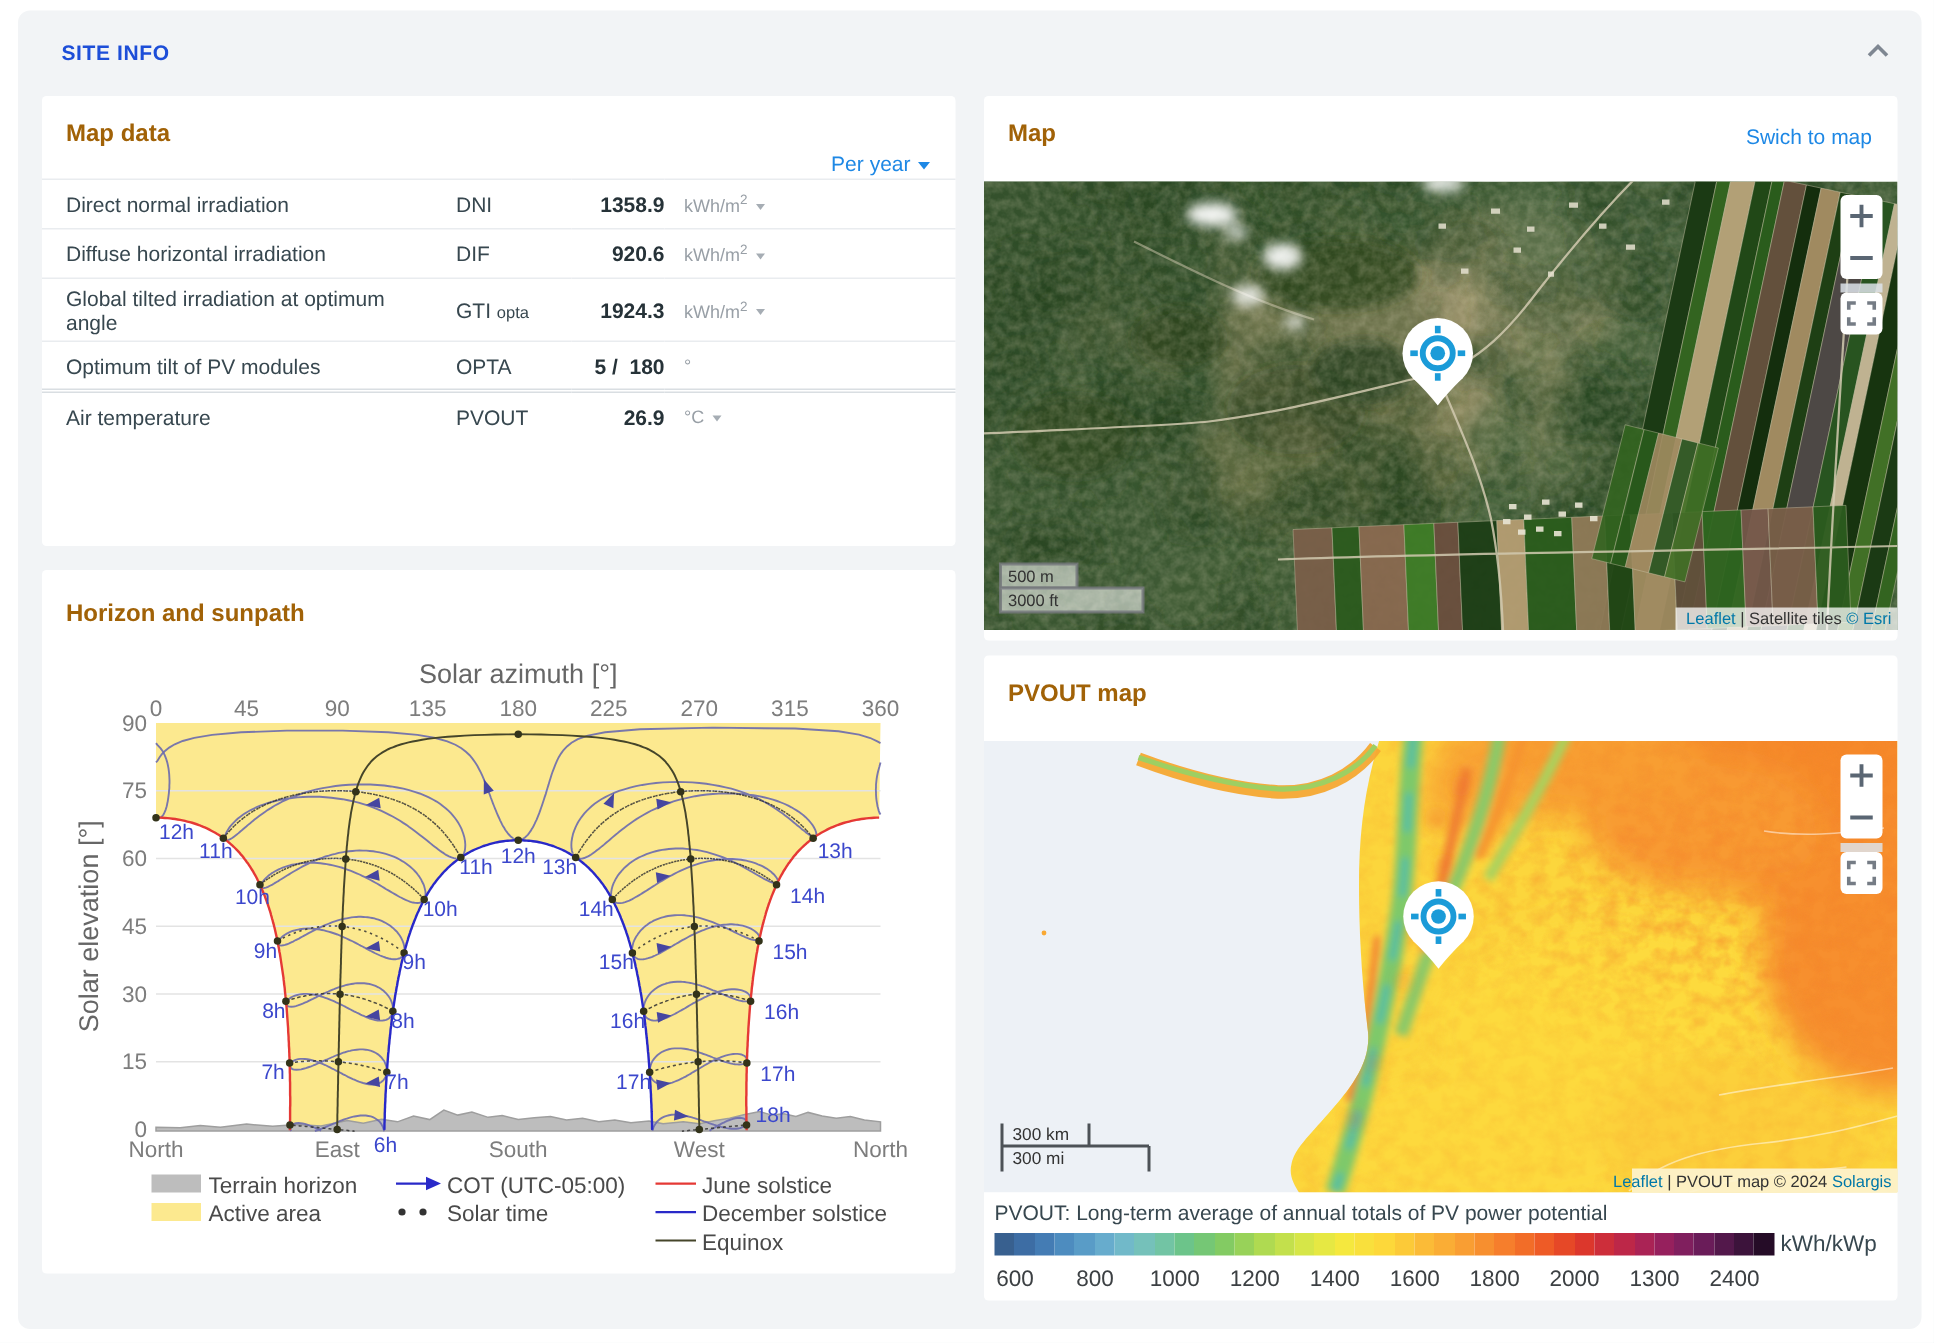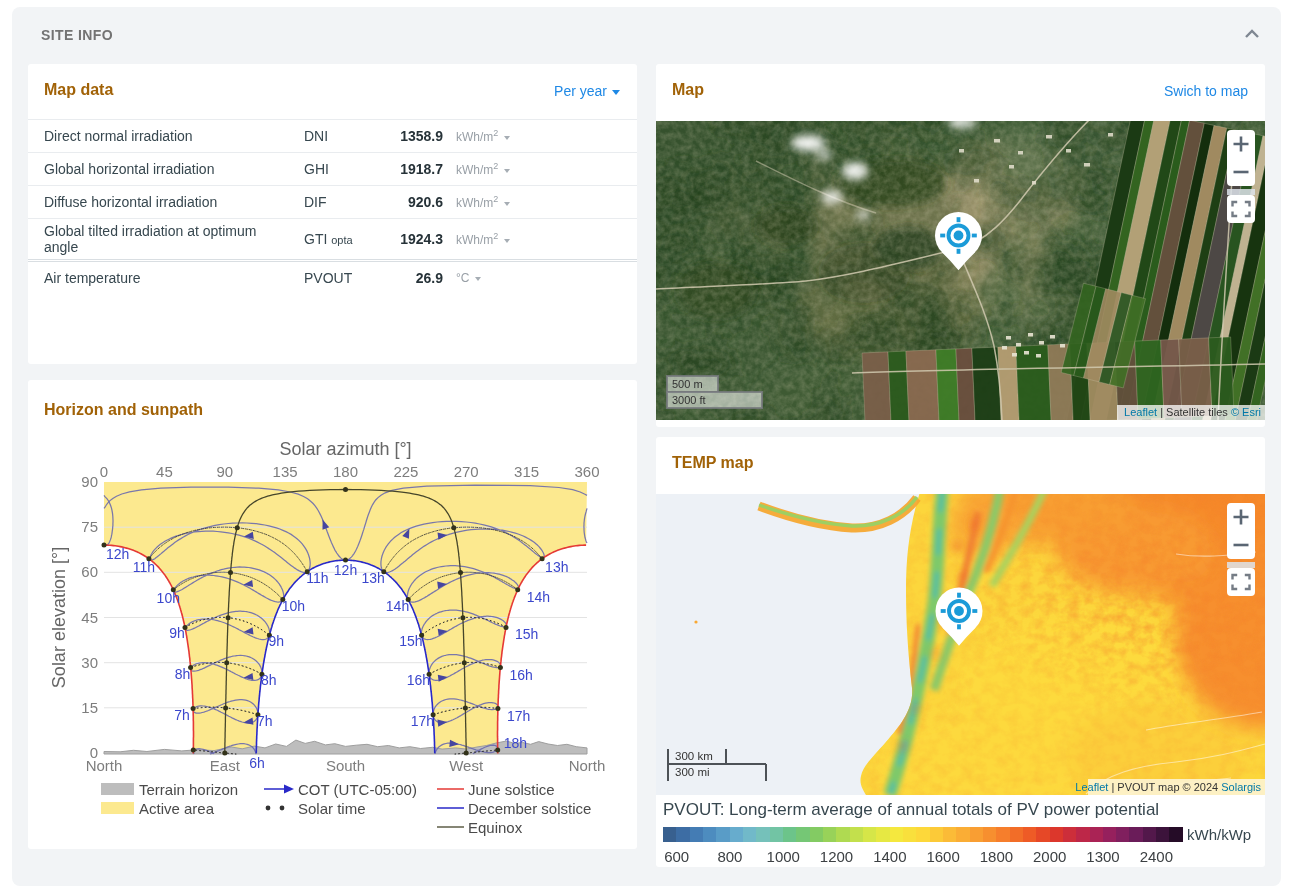--- a/index.html
+++ b/index.html
@@ -1,73 +1,73 @@
 <!DOCTYPE html>
 <html><head><meta charset="utf-8">
 <style>
 * { margin:0; padding:0; box-sizing:border-box; }
 html,body { width:1289px; height:895px; background:#ffffff; font-family:"Liberation Sans", sans-serif; }
 .panel { position:absolute; left:12px; top:7px; width:1269px; height:879px; background:#f2f4f6; border-radius:8px; }
 .card { position:absolute; background:#ffffff; border-radius:3px; }
 .ctitle { position:absolute; left:16px; top:17px; font-size:16px; font-weight:bold; color:#a16207; }
 .link { color:#1e88e5; font-size:14px; }
-.siteinfo { position:absolute; left:29px; top:20px; font-size:14px; font-weight:bold; color:#737373; letter-spacing:0.4px; }
+.siteinfo { position:absolute; left:29px; top:20px; font-size:14px; font-weight:bold; color:#1d4ed8; letter-spacing:0.4px; }
 table.md { position:absolute; left:0; top:55px; width:609px; border-collapse:collapse; font-size:14px; color:#37474f; }
 table.md td { border-top:1px solid #e9ecef; height:33px; vertical-align:middle; }
 table.md td.lbl { padding-left:16px; width:276px; padding-right:30px; }
 table.md td.code { width:77px; }
 table.md td.val { width:62px; text-align:right; font-weight:bold; color:#263238; white-space:nowrap; }
 table.md td.unit { padding-left:13px; color:#989fa6; font-size:12px; }
 table.md tr.grp td { border-top:3px double #d9dee2; }
 .caret { display:inline-block; width:0; height:0; border-left:3.5px solid transparent; border-right:3.5px solid transparent; border-top:4.5px solid #a6adb4; margin-left:6px; vertical-align:middle; }
 .bcaret { display:inline-block; width:0; height:0; border-left:4px solid transparent; border-right:4px solid transparent; border-top:5px solid #1e88e5; margin-left:5px; vertical-align:middle; }
 sup { font-size:9px; }
 .pvleg { position:absolute; left:7px; top:363px; width:590px; color:#3c4043; }
-.pvleg .t1 { font-size:17px; margin-bottom:5px; color:#37474f; }
+.pvleg .t1 { font-size:14px; margin-bottom:5px; color:#37474f; }
 .bar { width:520px; height:15px; display:inline-block; vertical-align:middle; font-size:0; }
 .bar i { display:inline-block; width:13.333px; height:15px; }
 .kwh { display:inline-block; vertical-align:middle; font-size:15px; margin-left:4px; color:#37474f; }
 .ticks { width:534px; display:flex; margin-top:5px; margin-left:-13px; font-size:15px; color:#3c4043; }
 .ticks span { width:53.3px; text-align:center; flex:none; }
 </style></head>
 <body>
 <div class="panel">
  <div class="siteinfo">SITE INFO</div>
  <svg style="position:absolute; right:21px; top:19px;" width="16" height="16">
       <path d="M2,11 L8,5 L14,11" stroke="#7f8792" stroke-width="2.4" fill="none"></path>
     </svg>
 
  <div class="card" style="left:16px; top:57px; width:609px; height:300px;">
    <div class="ctitle">Map data</div>
-   <div style="position:absolute; right:17px; top:19px;" class="link">Per year<span class="bcaret"></span></div>
+   <div style="position:absolute; right:17px; top:37px;" class="link">Per year<span class="bcaret"></span></div>
    <table class="md">
      <tbody>
           <tr>
             <td class="lbl">Direct normal irradiation</td>
             <td class="code">DNI</td>
             <td class="val">1358.9</td>
-            <td class="unit">kWh/m<sup>2</sup><span class="caret"></span></td>
-          </tr>
-     <tr>
-            <td class="lbl">Global horizontal irradiation</td>
-            <td class="code">GHI</td>
-            <td class="val">1918.7</td>
             <td class="unit">kWh/m<sup>2</sup><span class="caret"></span></td>
           </tr>
      <tr>
             <td class="lbl">Diffuse horizontal irradiation</td>
             <td class="code">DIF</td>
             <td class="val">920.6</td>
             <td class="unit">kWh/m<sup>2</sup><span class="caret"></span></td>
           </tr>
      <tr style="height:42px;margin-top:36px;">
             <td class="lbl">Global tilted irradiation at optimum angle</td>
             <td class="code">GTI <span style="font-size:11px">opta</span></td>
             <td class="val">1924.3</td>
             <td class="unit">kWh/m<sup>2</sup><span class="caret"></span></td>
+          </tr>
+     <tr>
+            <td class="lbl">Optimum tilt of PV modules</td>
+            <td class="code">OPTA</td>
+            <td class="val">5 /&nbsp; 180</td>
+            <td class="unit">°</td>
           </tr>
      <tr class="grp">
             <td class="lbl">Air temperature</td>
             <td class="code">PVOUT</td>
             <td class="val">26.9</td>
             <td class="unit">°C<span class="caret"></span></td>
           </tr>
    </tbody>
       </table>
  </div>
@@ -409,21 +409,21 @@
 <rect x="11" y="271" width="95" height="16" fill="#ffffff" fill-opacity="0.55" stroke="#76797c" stroke-opacity="0.85" stroke-width="2"></rect>
 <text x="16" y="283">3000 ft</text>
 </g>
 <rect x="461" y="284" width="148" height="15" fill="#ffffff" fill-opacity="0.75"></rect>
 <text x="605" y="295" text-anchor="end" font-size="11"><tspan fill="#0078a8">Leaflet</tspan><tspan fill="#333"> | Satellite tiles </tspan><tspan fill="#0078a8">© Esri</tspan></text>
 </g>
         </svg></div>
  </div>
 
  <div class="card" style="left:644px; top:430px; width:609px; height:430px;">
-   <div class="ctitle">TEMP map</div>
+   <div class="ctitle">PVOUT map</div>
    <div style="position:absolute; left:0; top:57px; width:609px; height:270px;"><svg width="609" height="301" viewBox="0 0 609 301" font-family="Liberation Sans, sans-serif">
 <defs>
 <filter id="psoft" x="-30%" y="-30%" width="160%" height="160%">
               <feGaussianBlur stdDeviation="10"></feGaussianBlur>
             </filter>
 <filter id="psoft2" x="-40%" y="-40%" width="180%" height="180%">
               <feGaussianBlur stdDeviation="2.5"></feGaussianBlur>
             </filter>
 <filter id="psoft3" x="-60%" y="-60%" width="220%" height="220%">
               <feGaussianBlur stdDeviation="5"></feGaussianBlur>

